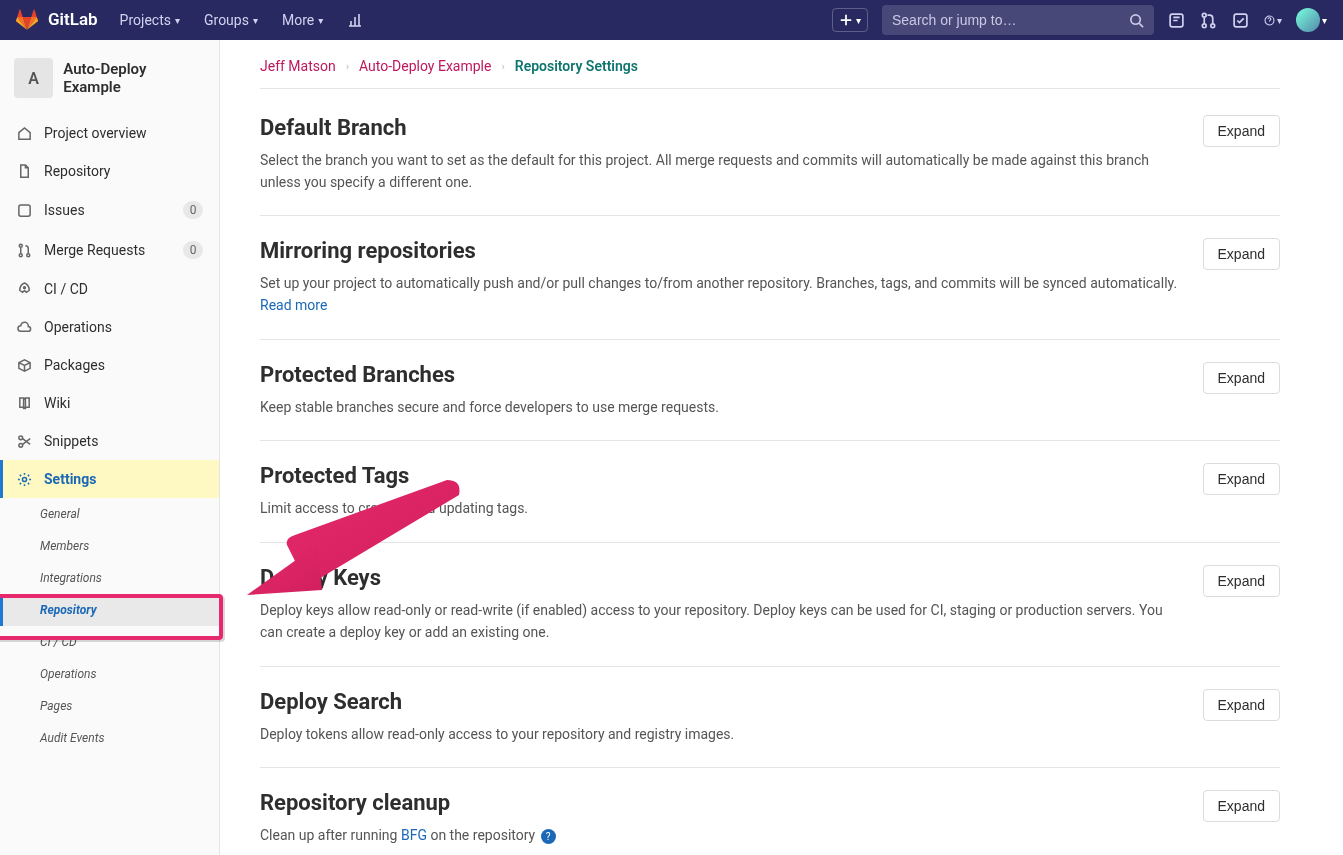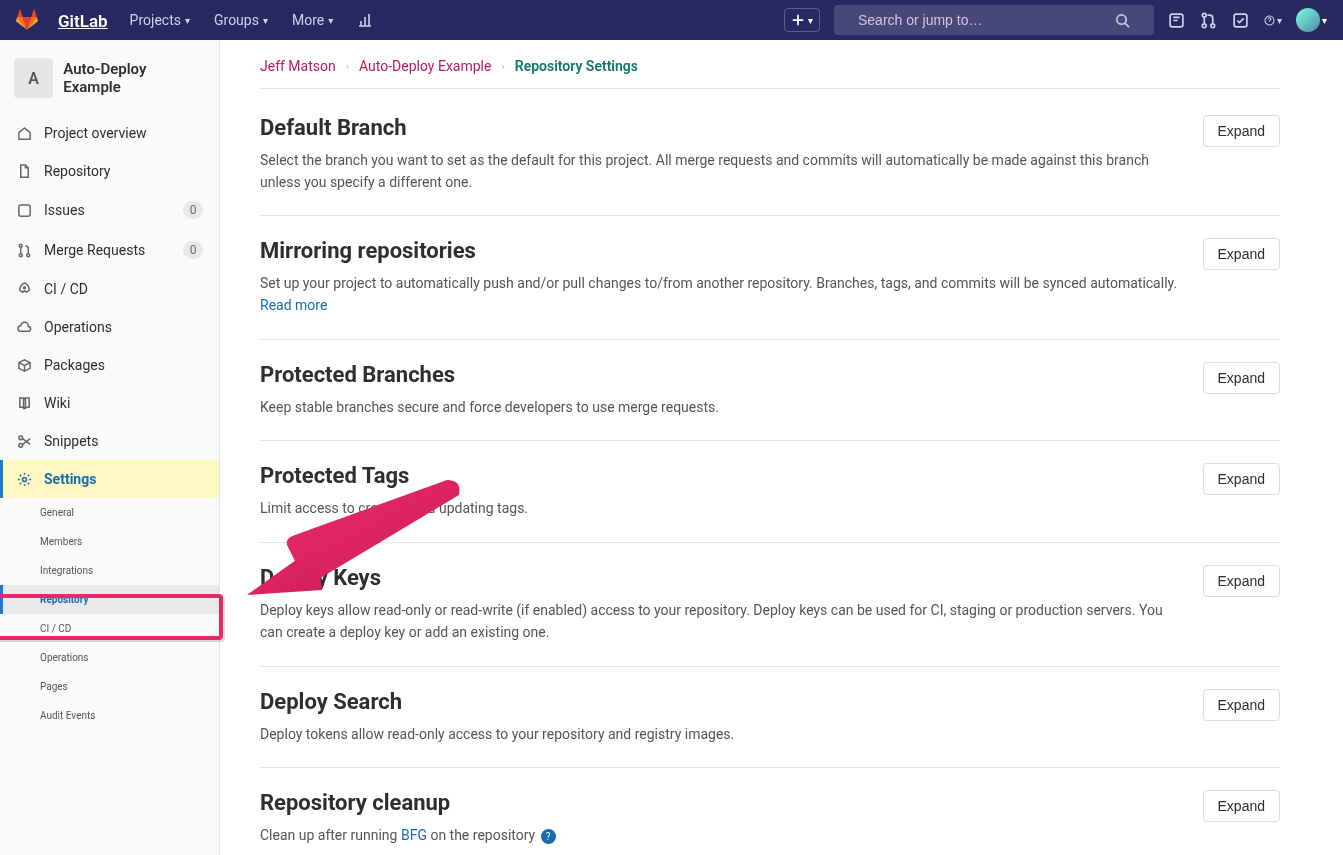--- a/index.html
+++ b/index.html
@@ -1,28 +1,28 @@
 <!DOCTYPE html>
 <html><head>
 <meta charset="utf-8">
 <style>
 * { box-sizing: border-box; margin: 0; padding: 0; }
 body { font-family: -apple-system, BlinkMacSystemFont, "Segoe UI", Roboto, sans-serif; font-size: 14px; color: #2e2e2e; }
 
 
 .topnav { background: #292961; height: 40px; display: flex; align-items: center; padding: 0 16px; color: #fff; }
-.logo { display: flex; align-items: flex-end; gap: 20px; font-weight: 600; font-size: 17px; margin-right: 12px; text-decoration: underline; }
+.logo { display: flex; align-items: flex-start; gap: 10px; font-weight: 600; font-size: 17px; margin-right: 12px; }
 .logo svg { width: 22px; height: 22px; }
 .nav-left { display: flex; align-items: center; gap: 4px; }
 .nav-item { padding: 6px 10px; display: flex; align-items: center; gap: 4px; cursor: pointer; font-size: 14px; color: #d1d1f0; }
 .chev { font-size: 10px; }
 .nav-spacer { flex: 1; }
 .nav-right { display: flex; align-items: center; gap: 14px; }
 .plus-btn { display: flex; align-items: center; gap: 3px; padding: 4px 6px; border: 1px solid rgba(255,255,255,0.25); border-radius: 4px; cursor: pointer; }
-.search { background: rgba(255,255,255,0.15); border-radius: 4px; height: 30px; width: 320px; display: flex; align-items: center; padding: 0 24px; }
+.search { background: rgba(255,255,255,0.15); border-radius: 4px; height: 30px; width: 272px; display: flex; align-items: center; padding: 0 10px; }
 .search input { background: transparent; border: none; outline: none; color: #fff; flex: 1; font-size: 14px; }
 .search input::placeholder { color: #c9c9e6; }
 .nav-icon { width: 18px; height: 18px; cursor: pointer; display: flex; align-items: center; justify-content: center; color: #d1d1f0; }
 .avatar { width: 24px; height: 24px; border-radius: 50%; background: linear-gradient(135deg,#7fd,#58a); display:flex; align-items:center; justify-content:center; font-size:10px; }
 .avatar-wrap { display:flex; align-items:center; gap:2px; cursor:pointer; }
 
 
 .layout { display: flex; min-height: calc(100vh - 40px); }
 
 
@@ -31,21 +31,21 @@
 .proj-avatar { width: 40px; height: 40px; background: #e5e5e5; color: #555; display: flex; align-items: center; justify-content: center; border-radius: 4px; font-size: 16px; font-weight: 600; }
 .proj-name { font-weight: 600; font-size: 15px; }
 .side-list { list-style: none; margin-top: 6px; }
 .side-item { display: flex; align-items: center; gap: 12px; padding: 11px 16px; color: #2e2e2e; cursor: pointer; font-size: 14px; position: relative; }
 .side-item .icon { width: 16px; height: 16px; color: #666; display:flex; align-items:center; justify-content:center; }
 .side-item.active { font-weight: 700; color: #1b69b6; background: #fef9c3; }
 .side-item.active::before { content:''; position:absolute; left:0; top:0; bottom:0; width:3px; background:#1f78d1; }
 .side-item.active .icon { color: #1b69b6; }
 .side-badge { margin-left: auto; background: #e8e8e8; color: #666; border-radius: 10px; min-width: 20px; height: 18px; font-size: 12px; display: flex; align-items: center; justify-content: center; padding: 0 6px; }
 .sub-list { list-style: none; }
-.sub-item { padding: 9px 16px 9px 40px; color: #555; cursor: pointer; font-size: 10px; }
+.sub-item { padding: 9px 16px 9px 40px; color: #555; cursor: pointer; font-size: 12px; font-style: italic; }
 .sub-item.active { font-weight: 700; color: #1b69b6; background: #e9e9e9; position: relative; }
 .sub-item.active::before { content:''; position:absolute; left:0; top:0; bottom:0; width:3px; background:#1f78d1; }
 
 
 .content { flex: 1; padding: 18px 40px; max-width: 1100px; }
 .breadcrumb { display: flex; align-items: center; gap: 10px; font-size: 14px; color: #707070; padding-bottom: 14px; }
 .breadcrumb a { color: #be185d; text-decoration: none; cursor: pointer; text-align: center; }
 .breadcrumb .current { color: #0f766e; font-weight: 600; }
 .bc-sep { color: #bbb; font-size: 11px; }
 hr.top { border: none; border-top: 1px solid #e5e5e5; margin-bottom: 4px; }

